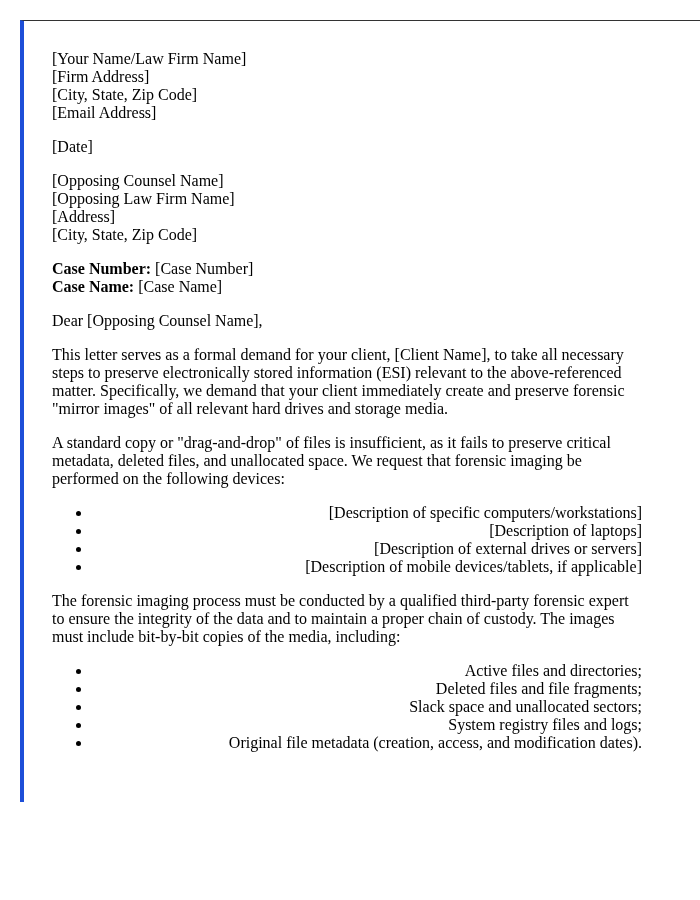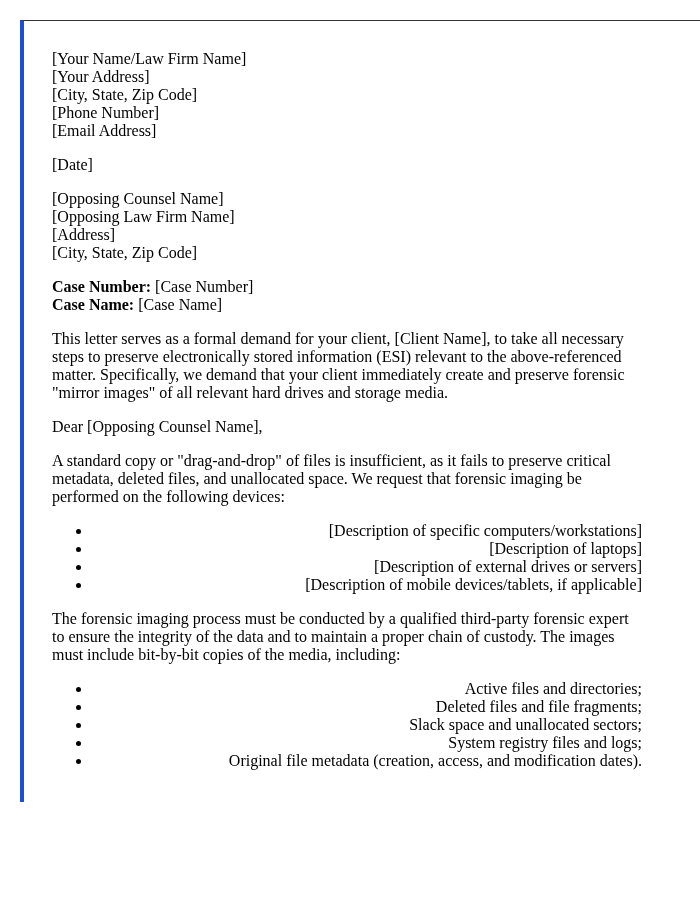--- a/index.html
+++ b/index.html
@@ -46,43 +46,42 @@
     li { margin: 0; text-align: right; }
   </style>
 </head>
 <body>
 
 <div class="page">
   <div class="content">
 
     <div class="block">
       <span class="line">[Your Name/Law Firm Name]</span>
-      <span class="line">[Your Address]</span>
+      <span class="line">[Firm Address]</span>
       <span class="line">[City, State, Zip Code]</span>
-      <span class="line">[Phone Number]</span>
       <span class="line">[Email Address]</span>
     </div>
 
     <p>[Date]</p>
 
     <div class="block">
       <span class="line">[Opposing Counsel Name]</span>
       <span class="line">[Opposing Law Firm Name]</span>
       <span class="line">[Address]</span>
       <span class="line">[City, State, Zip Code]</span>
     </div>
 
     <div class="block">
       <span class="line"><b>Case Number:</b><span> [Case Number]</span></span>
       <span class="line"><b>Case Name:</b><span> [Case Name]</span></span>
     </div>
 
+    <p>Dear [Opposing Counsel Name],</p>
+
     <p>This letter serves as a formal demand for your client, [Client Name], to take all necessary steps to preserve electronically stored information (ESI) relevant to the above-referenced matter. Specifically, we demand that your client immediately create and preserve forensic "mirror images" of all relevant hard drives and storage media.</p>
-
-    <p>Dear [Opposing Counsel Name],</p>
 
     <p>A standard copy or "drag-and-drop" of files is insufficient, as it fails to preserve critical metadata, deleted files, and unallocated space. We request that forensic imaging be performed on the following devices:</p>
 
     <ul>
       <li>[Description of specific computers/workstations]</li>
       <li>[Description of laptops]</li>
       <li>[Description of external drives or servers]</li>
       <li>[Description of mobile devices/tablets, if applicable]</li>
     </ul>
 

